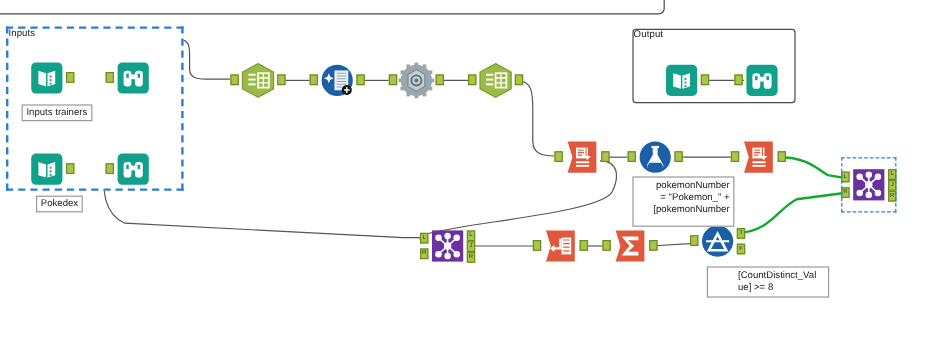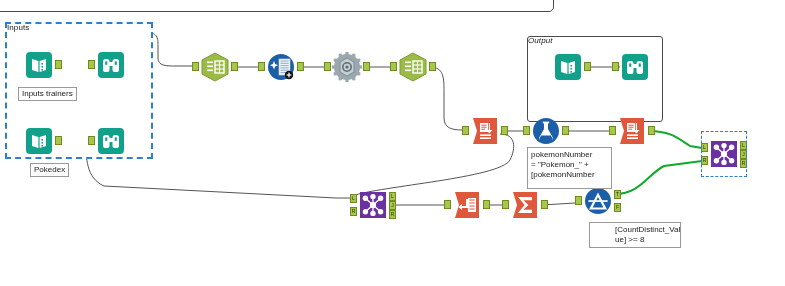--- a/index.html
+++ b/index.html
@@ -140,21 +140,21 @@
       <path d="M 484 205 L 502 205" fill="none" stroke="#555555" stroke-width="1"></path>
       <path d="M 542 205 L 575 203" fill="none" stroke="#555555" stroke-width="1"></path>
       <path d="M 615 194 C 640 194 648 174 664 166 L 702 161" fill="none" stroke="#0faa2a" stroke-width="2"></path>
       <path d="M 591 67 L 620 67" fill="none" stroke="#555555" stroke-width="1"></path>
     </svg>
 
   <div id="containers-layer">
       <div class="container-box selected" style="left: 5px; top: 22px; width: 148px; height: 137px;">
         <div class="container-title">Inputs</div>
       </div>
-      <div class="container-box solid" style="left: 527px; top: 36px; width: 136px; height: 86px; font-style: italic;">
+      <div class="container-box solid" style="left: 527px; top: 24px; width: 136px; height: 62px;">
         <div class="container-title">Output</div>
       </div>
     </div>
   <div id="tools-layer">
       <div class="tool" style="left: 24px; top: 50px;">
         <div class="glyph"><svg width="30" height="30" viewBox="0 0 30 30" xmlns="http://www.w3.org/2000/svg">
             <rect x="2" y="2" width="26" height="26" rx="4" fill="#11a08a"></rect>
             <path d="M8 9 L14.4 11 L14.4 22 L8 20 Z" fill="#ffffff"></path>
             <path d="M22 9 L15.6 11 L15.6 22 L22 20 Z" fill="#ffffff"></path>
             <rect x="17.4" y="13" width="1.6" height="1.6" fill="#11a08a"></rect>
@@ -401,24 +401,24 @@
         <div class="port in" style="top: 10px;"></div>
         <div class="port out" style="top: 4px;">T</div>
         <div class="port out" style="top: 17px;">F</div>
       </div>
     </div>
   <div id="labels-layer">
       <div class="label-box" style="left: 18px; top: 87px;">Inputs trainers</div>
       <div class="label-box" style="left: 30px; top: 163px;">Pokedex</div>
     </div>
   <div id="notes-layer">
-      <div class="note-box" style="left: 527px; top: 147px; width: 85px; height: 42px;">
+      <div class="note-box" style="left: 527px; top: 147px; width: 85px; height: 42px; text-align: right;">
         <div>pokemonNumber</div>
         <div>= "Pokemon_" +</div>
         <div>[pokemonNumber</div>
       </div>
-      <div class="note-box" style="left: 589px; top: 222px; width: 92px; height: 26px; padding-left: 25px;">
+      <div class="note-box" style="left: 589px; top: 222px; width: 102px; height: 26px; padding-left: 25px;">
         <div>[CountDistinct_Val</div>
         <div>ue] &gt;= 8</div>
       </div>
     </div>
 
 </div>
 
 </body></html>

